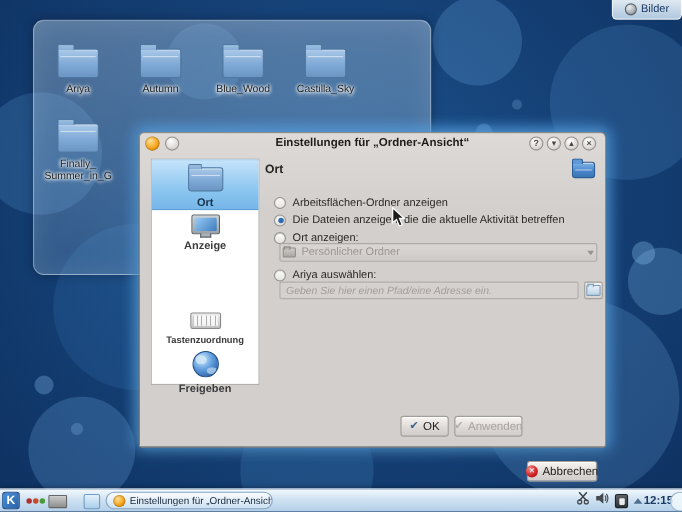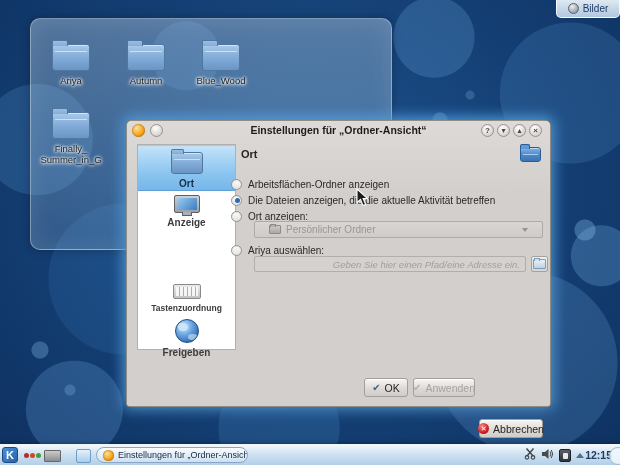--- a/index.html
+++ b/index.html
@@ -106,42 +106,42 @@
     background:#cfe6f7;border-radius:40% 60% 50% 50%;opacity:.85;}
   .icon-globe::after{content:"";position:absolute;right:1px;bottom:2px;width:9px;height:6px;
     background:#b8d6ef;border-radius:50% 40% 60% 50%;opacity:.75;}
 
   .page-title{position:absolute;left:114px;top:27px;font-size:11px;font-weight:bold;color:#26241f;}
   .hdr-folder{width:19px;height:13px;margin:0;
     background:linear-gradient(180deg,#7fb3e6,#4a88cc 55%,#3a74b4);border-color:#2c5c94;}
   .hdr-folder::before{width:8px;height:4px;top:-4px;background:#5f9ad6;border-color:#2c5c94;}
   .hdr-wrap{position:absolute;right:9px;top:26px;}
 
-  .optrow{position:absolute;display:flex;align-items:center;gap:6px;height:14px;left:104px;}
+  .optrow{position:absolute;display:flex;align-items:center;gap:6px;height:14px;left:122px;}
   .optrow .txt{font-size:10px;color:#2a2825;white-space:nowrap;}
   .radio{width:11px;height:11px;border-radius:50%;flex:none;position:relative;box-sizing:border-box;
     background:linear-gradient(#ffffff,#e4e1de);border:1px solid #98948f;
     box-shadow:inset 0 1px 1px rgba(0,0,0,.10);}
   .radio.checked::after{content:"";position:absolute;left:2.5px;top:2.5px;width:5px;height:5px;
     border-radius:50%;background:#2f6cae;}
 
   .combo{position:absolute;left:127px;top:100px;width:289px;height:17px;box-sizing:border-box;
-    display:flex;align-items:center;gap:5px;padding:0 14px;
+    display:flex;align-items:center;gap:5px;padding:0 2px;
     background:linear-gradient(#dad6d3,#cfcbc8);border:1px solid #aeaaa6;border-radius:2px;
     color:#9b9691;font-size:10px;}
   .combo .chev{margin-left:auto;width:0;height:0;border-left:3px solid transparent;
     border-right:3px solid transparent;border-top:4px solid #97928d;}
   .mini-folder{position:relative;width:10px;height:7px;flex:none;
     background:linear-gradient(#cfccc8,#aba7a3);border:1px solid #8e8a86;border-radius:1px;}
   .mini-folder::before{content:"";position:absolute;top:-2px;left:0;width:4px;height:2px;
     background:#b5b1ad;border:1px solid #8e8a86;border-bottom:none;}
 
   .pathinput{position:absolute;left:127px;top:135px;width:272px;height:16px;box-sizing:border-box;
     background:#d5d1ce;border:1px solid #b2aeaa;border-radius:2px;padding:0 5px;
-    font-family:"Liberation Sans",sans-serif;font-size:9.5px;color:#7e7974;text-align:right;}
+    font-family:"Liberation Sans",sans-serif;font-size:9.5px;color:#7e7974;}
   .pathinput::placeholder{color:#a39e99;font-style:italic;opacity:1;}
   .browsebtn{position:absolute;left:404px;top:135px;width:17px;height:16px;box-sizing:border-box;
     display:flex;align-items:center;justify-content:center;
     background:linear-gradient(#f2f0ee,#d8d4d1);border:1px solid #a5a19d;border-radius:2px;}
   .lite-folder{position:relative;width:11px;height:8px;
     background:linear-gradient(#e9f1f8,#bcd2e6);border:1px solid #7d9cba;border-radius:1px;}
   .lite-folder::before{content:"";position:absolute;top:-2px;left:0;width:4px;height:2px;
     background:#d4e3f0;border:1px solid #7d9cba;border-bottom:none;}
 
   .btn{position:absolute;top:257px;height:19px;box-sizing:border-box;display:flex;align-items:center;
@@ -198,20 +198,24 @@
       <div class="fv-label">Ariya</div>
     </div>
     <div class="fv-item" style="left:77px;top:20px;">
       <span class="oxyfolder"></span>
       <div class="fv-label">Autumn</div>
     </div>
     <div class="fv-item" style="left:152px;top:20px;">
       <span class="oxyfolder"></span>
       <div class="fv-label">Blue_Wood</div>
     </div>
+    <div class="fv-item" style="left:227px;top:20px;">
+      <span class="oxyfolder"></span>
+      <div class="fv-label">Castilla_Sky</div>
+    </div>
     <div class="fv-item" style="left:2px;top:88px;">
       <span class="oxyfolder"></span>
       <div class="fv-label">Finally_</div>
       <div class="fv-label">Summer_in_G</div>
     </div>
   </div>
 
   <div class="bilder">
     <span class="gear-dot"></span>
     <span>Bilder</span>

